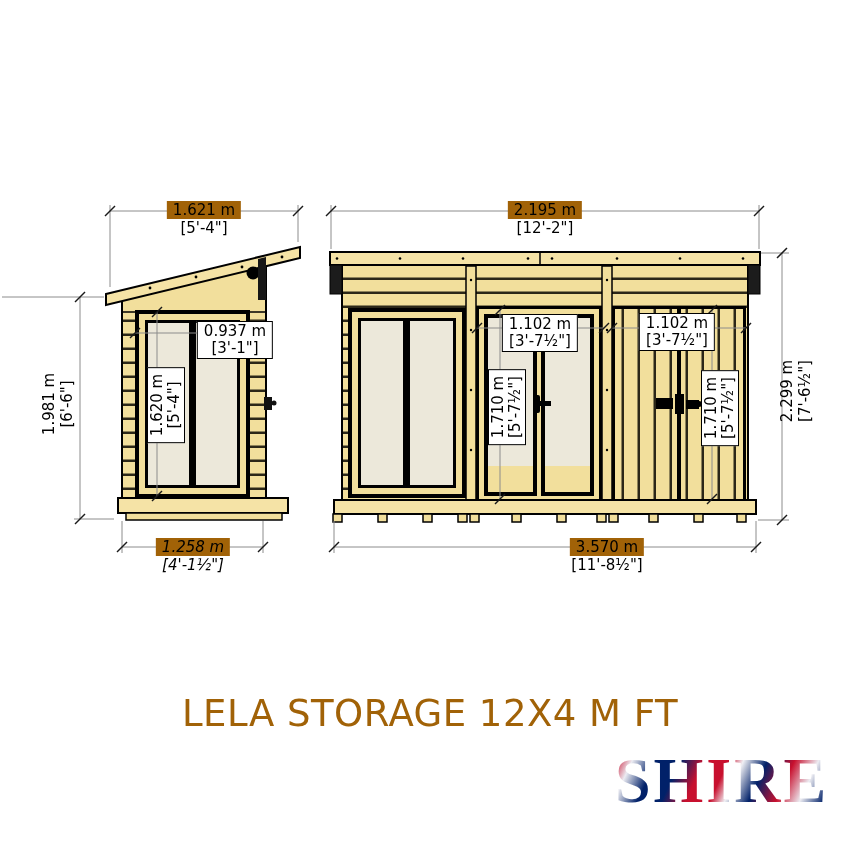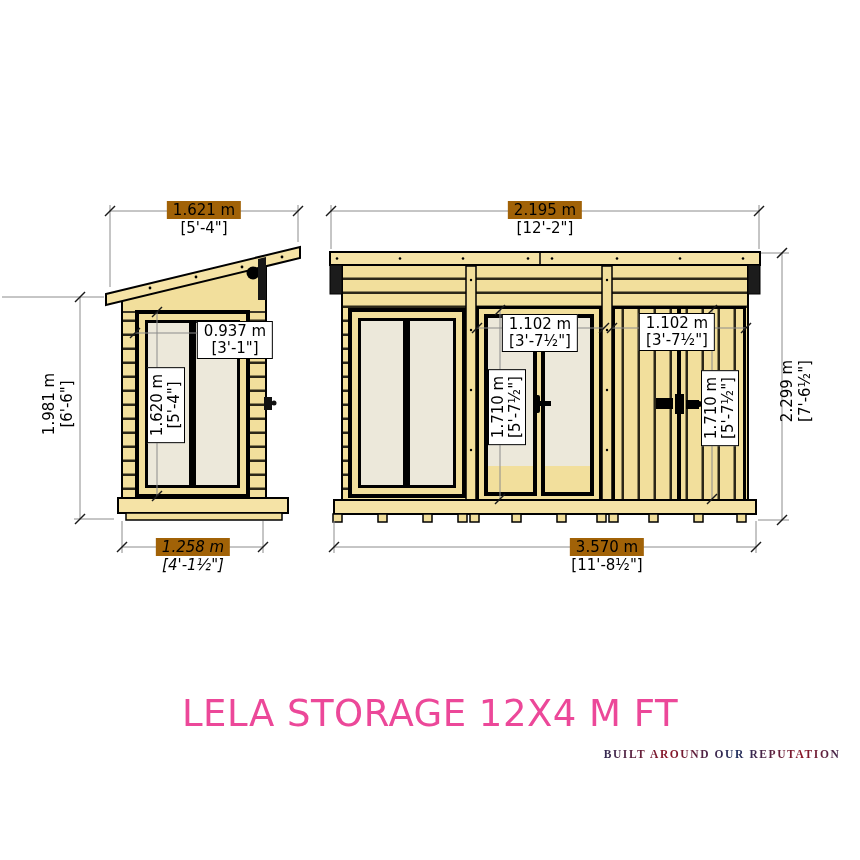--- a/index.html
+++ b/index.html
@@ -14,21 +14,21 @@
   .dim.rot{transform:translate(-50%,-50%) rotate(-90deg);}
   .dim.rot .m{background:transparent;padding:0;display:block;}
   
   .dimbox{position:absolute;transform:translate(-50%,-50%);background:#fff;
           border:1.5px solid #000;padding:1px 6px;text-align:center;
           font-size:15px;line-height:17px;color:#000;white-space:nowrap;}
   .dimbox.rot{transform:translate(-50%,-50%) rotate(-90deg);}
   .dimbox .m,.dimbox .ft{display:block;}
   
   .title{position:absolute;left:0;top:692px;width:860px;text-align:center;
-         font-size:37px;color:#ec4899;letter-spacing:0.5px;}
+         font-size:37px;color:#a16207;letter-spacing:0.5px;}
   
   .logo{position:absolute;left:588px;top:746px;width:268px;text-align:center;}
   .logo-word{font-family:"Liberation Serif","DejaVu Serif",serif;font-weight:700;
              font-size:64px;line-height:70px;letter-spacing:3px;
              background-image:linear-gradient(115deg,#c8102e 0%,#c8102e 11%,#ececf2 17%,
                #012169 25%,#012169 33%,#c8102e 41%,#c8102e 49%,#f0f0f4 54%,
                #012169 62%,#c8102e 71%,#ececf2 79%,#012169 87%,#012169 100%);
              -webkit-background-clip:text;background-clip:text;color:transparent;}
   .logo-tag{margin-top:2px;font-family:"Liberation Serif","DejaVu Serif",serif;
             font-size:11.5px;letter-spacing:1.6px;font-weight:700;
@@ -272,16 +272,16 @@
   <span class="ft">[3'-7½"]</span>
 </div>
 <div class="dimbox rot" style="left:720px;top:408px;">
   <span class="m">1.710 m</span>
   <span class="ft">[5'-7½"]</span>
 </div>
 
 <div class="title">LELA STORAGE 12X4 M FT</div>
 
 <div class="logo">
-  <div class="logo-tag">BUILT AROUND OUR REPUTATION</div>
+  <div class="logo-word">SHIRE</div>
 </div>
 
 </div>
 
 </body></html>

